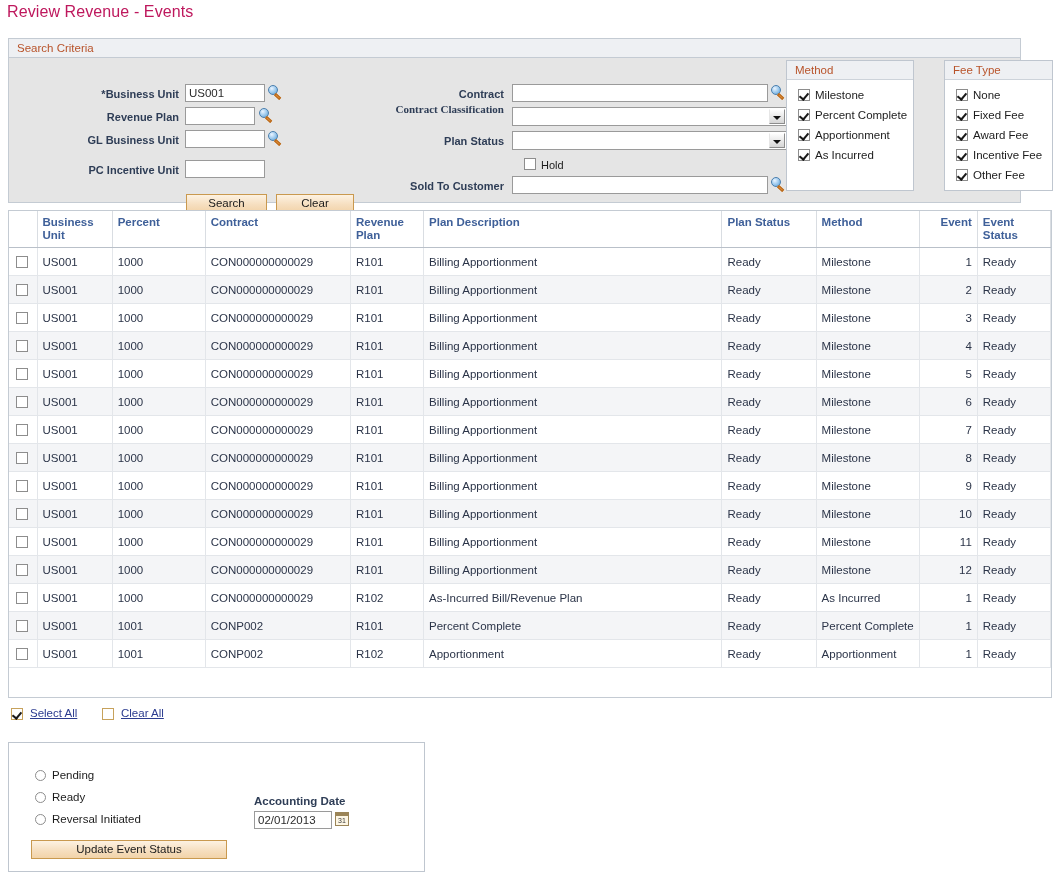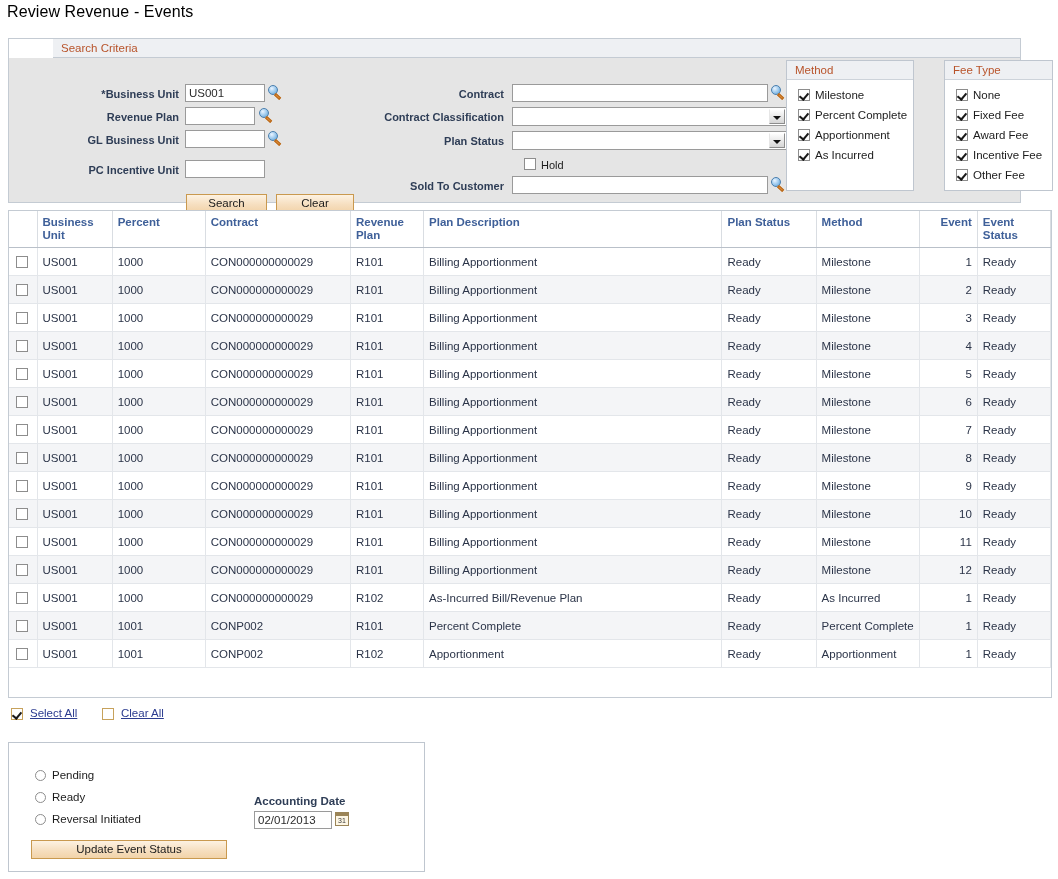--- a/index.html
+++ b/index.html
@@ -16,21 +16,21 @@
     height: 879px;
     overflow: hidden;
     background: #ffffff;
   }
 
   
   .page-title {
     position: absolute;
     left: 7px; top: 3px;
     font-size: 16px;
-    color: #000000;
+    color: #be185d;
     font-weight: normal;
     letter-spacing: .1px;
     white-space: nowrap;
     text-align: right;
   }
 
   
   .groupbox {
     position: absolute;
     border: 1px solid #bfc6cf;
@@ -42,21 +42,21 @@
     color: #b8532a;
     font-size: 11.5px;
     padding: 3px 0 3px 8px;
     height: 19px;
     line-height: 13px;
     white-space: nowrap;
   }
 
   
   #search-criteria { left: 8px; top: 38px; width: 1013px; height: 165px; border: 1px solid #c4cbd3; }
-  #search-criteria > .groupbox-header { border-bottom: 1px solid #c4cbd3; margin-left: 44px; }
+  #search-criteria > .groupbox-header { border-bottom: 1px solid #c4cbd3; }
   #search-body { position: relative; height: 144px; background: #e5e5e5; }
 
   
   .flabel {
     position: absolute;
     font-size: 11px;
     color: #2e3d56;
     font-weight: bold;
     text-align: right;
     white-space: nowrap;
@@ -318,21 +318,21 @@
       <div class="btn" style="left:177px; top:136px; width:81px;">Search</div>
       <div class="btn" style="left:267px; top:136px; width:78px;">Clear</div>
 
       <div class="flabel" style="left:330px; top:29px; width:165px;">Contract</div>
       <input class="ftext" style="left: 503px; top: 26px; width: 256px;" value="">
       <span class="lookup" style="left:762px; top:27px;">
           <span class="lens"></span>
           <span class="handle"></span>
         </span>
 
-      <div class="flabel" style="left:300px; top:52px; width:195px;">Contract Classification</div>
+      <div class="flabel" style="left:300px; top:44px; width:195px;font-family:Liberation Serif, serif;">Contract Classification</div>
       <div class="fselect" style="left:503px; top:49px; width:275px;">
         <span style="position:absolute;left:4px;top:2px;font-size:11.5px;"></span>
         <span class="arrowbox">
             <i></i>
           </span>
       </div>
 
       <div class="flabel" style="left:330px; top:76px; width:165px;">Plan Status</div>
       <div class="fselect" style="left:503px; top:73px; width:275px;">
         <span style="position:absolute;left:4px;top:2px;font-size:11.5px;"></span>

